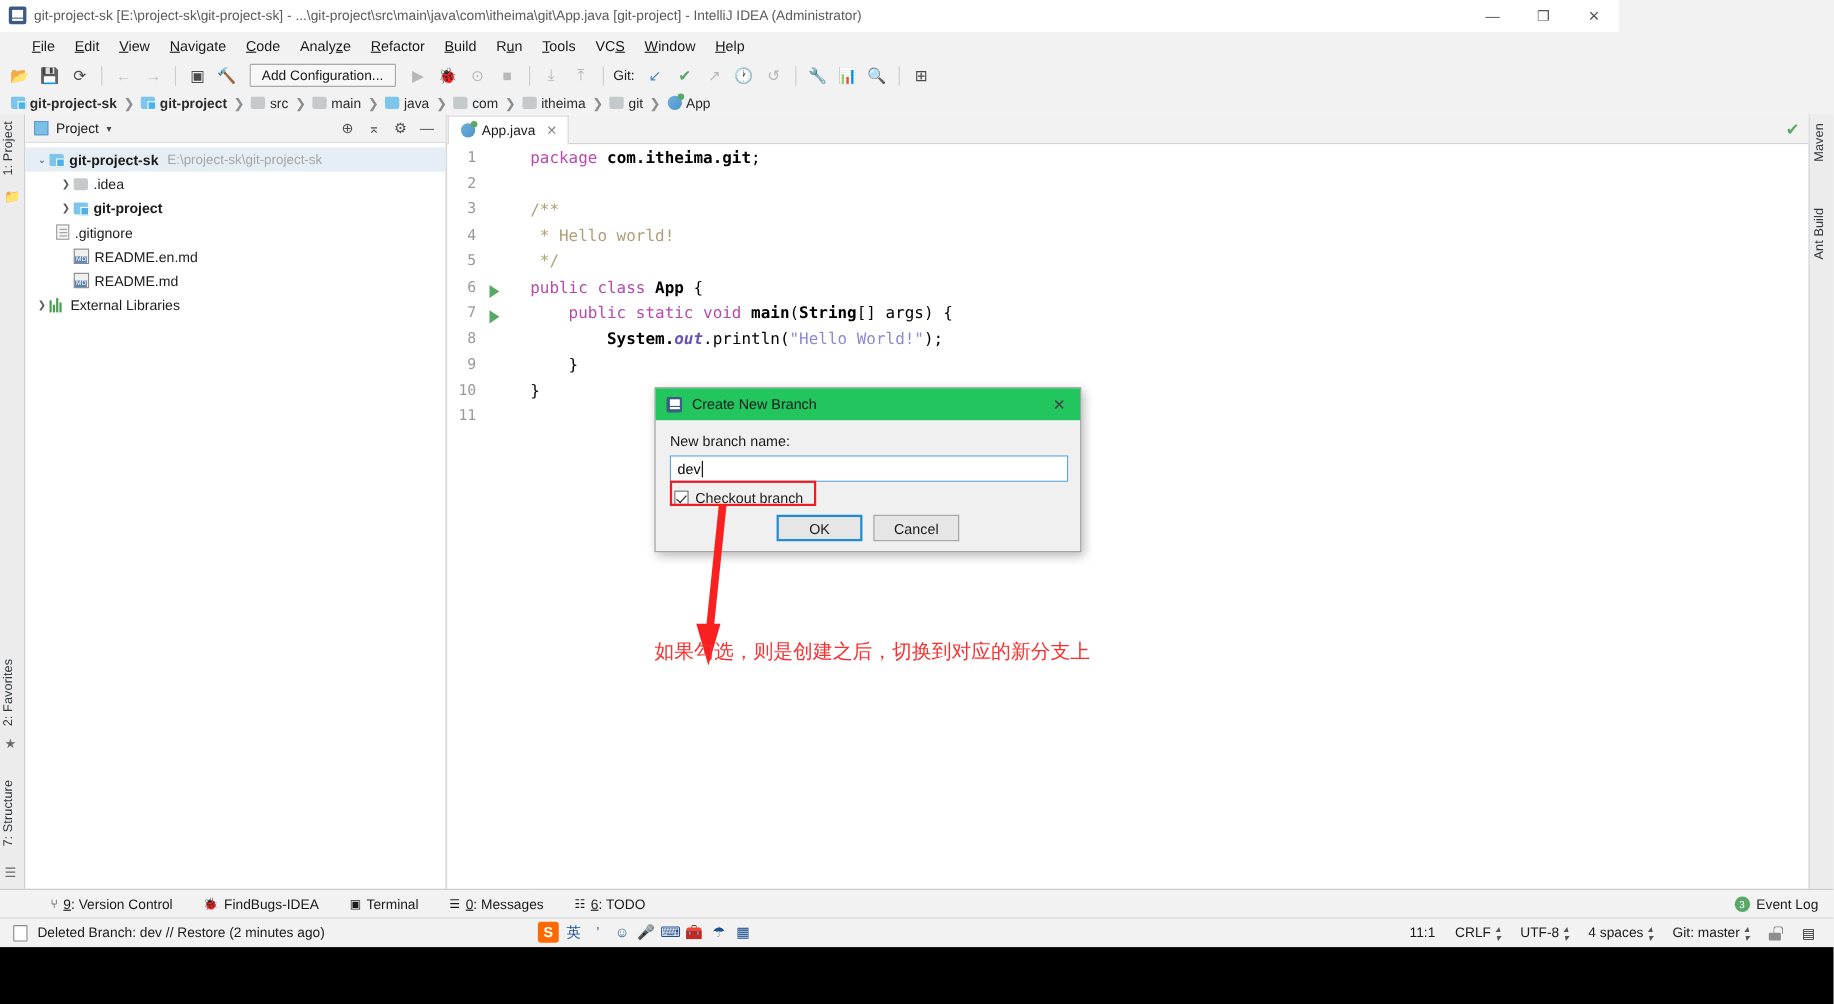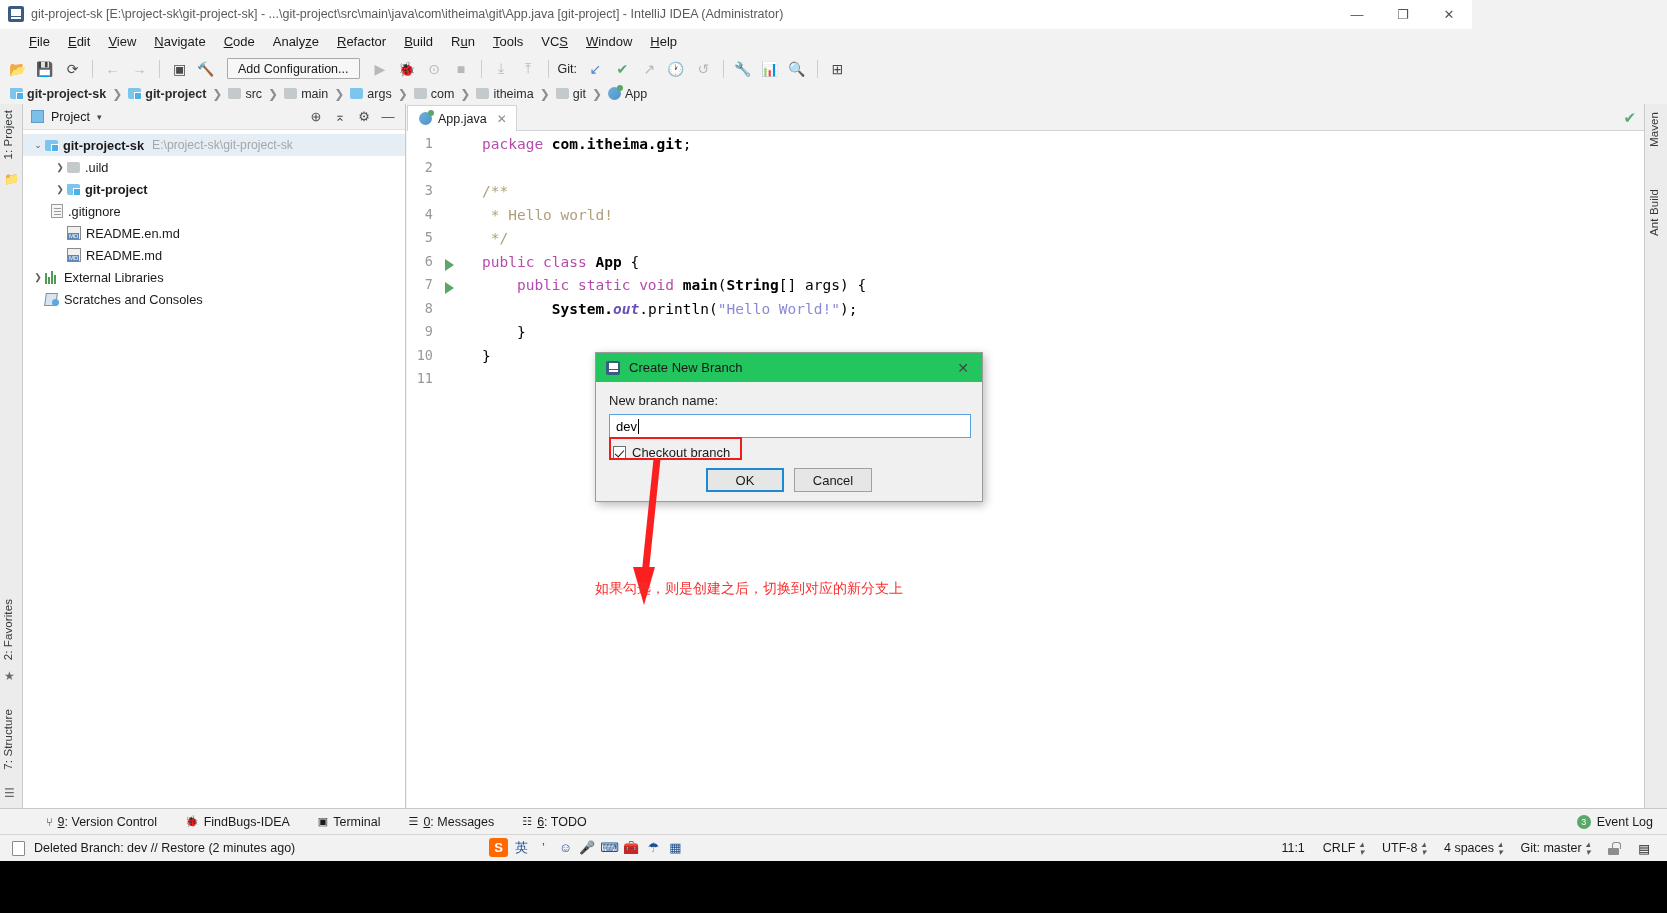--- a/index.html
+++ b/index.html
@@ -224,21 +224,21 @@
   .dlg-btn {
     position:absolute; height:24px; display:flex; align-items:center; justify-content:center;
     font-size:13px; color:#1a1a1a;
   }
   .btn-ok { left:110px; top:115px; width:78px; background:#e6e6e6; border:2px solid #1e8ad6; }
   .btn-cancel { left:198px; top:115px; width:78px; background:#e6e6e6; border:1px solid #a0a0a0; }
 
   
   .arrow-svg { position:absolute; left:600px; top:455px; width:110px; height:160px; pointer-events:none; }
   .annot {
-    position:absolute; left:595px; top:580px; font-size:14px; color:#fb2f2f;
+    position:absolute; left:595px; top:580px; font-size:18px; color:#fb2f2f;
     white-space:nowrap; font-family:"DejaVu Sans", sans-serif;text-align:center;
   }
 
   
   .bottombar {
     position:absolute; left:0; top:808px; width:1667px; height:26px;
     background:#f2f2f2; border-top:1px solid #c9c9c9; display:flex; align-items:center;
     padding-left:32px; gap:0;
   }
   .bb-item { display:flex; align-items:center; gap:5px; font-size:12.5px; padding:0 14px; color:#1a1a1a;
@@ -359,21 +359,21 @@
         <span>src</span>
       </div>
       <span class="bc-sep">❯</span>
       <div class="bc-item">
         <span class="fldr gray"></span>
         <span>main</span>
       </div>
       <span class="bc-sep">❯</span>
       <div class="bc-item">
         <span class="fldr blue"></span>
-        <span>args</span>
+        <span>java</span>
       </div>
       <span class="bc-sep">❯</span>
       <div class="bc-item">
         <span class="fldr gray"></span>
         <span>com</span>
       </div>
       <span class="bc-sep">❯</span>
       <div class="bc-item">
         <span class="fldr gray"></span>
         <span>itheima</span>
@@ -419,21 +419,21 @@
     <div class="tree" id="tree">
         <div class="trow sel" style="padding-left: 8px;">
           <span class="tarrow">⌄</span>
           <span class="fldr blue mod"></span>
           <span class="tlabel b">git-project-sk</span>
           <span class="tpath">E:\project-sk\git-project-sk</span>
         </div>
         <div class="trow" style="padding-left: 30px;">
           <span class="tarrow">❯</span>
           <span class="fldr gray"></span>
-          <span class="tlabel">.uild</span>
+          <span class="tlabel">.idea</span>
         </div>
         <div class="trow" style="padding-left: 30px;">
           <span class="tarrow">❯</span>
           <span class="fldr blue mod"></span>
           <span class="tlabel b">git-project</span>
         </div>
         <div class="trow" style="padding-left: 14px;">
           <span class="tarrow"></span>
           <span class="ico-file"></span>
           <span class="tlabel">.gitignore</span>
@@ -450,25 +450,20 @@
         </div>
         <div class="trow" style="padding-left: 8px;">
           <span class="tarrow">❯</span>
           <span class="ico-lib">
             <i style="height:11px"></i>
             <i style="height:7px"></i>
             <i style="height:13px"></i>
             <i style="height:9px"></i>
           </span>
           <span class="tlabel">External Libraries</span>
-        </div>
-        <div class="trow" style="padding-left: 8px;">
-          <span class="tarrow"></span>
-          <span class="ico-scr"></span>
-          <span class="tlabel">Scratches and Consoles</span>
         </div>
       </div>
   </div>
 
   <div class="editor">
     <div class="tabstrip">
       <div class="tab">
         <span class="cls-icon"></span>
         <span>App.java</span>
         <span class="x">✕</span>

